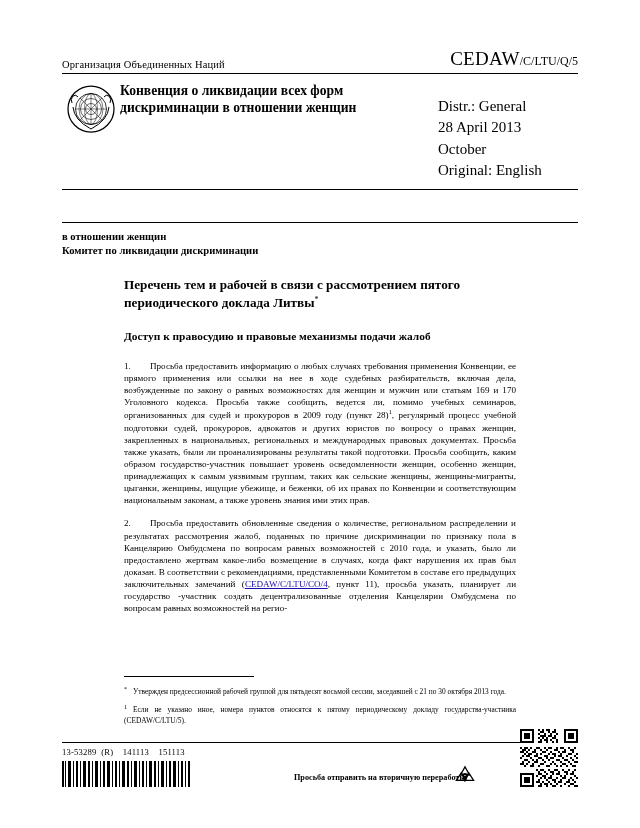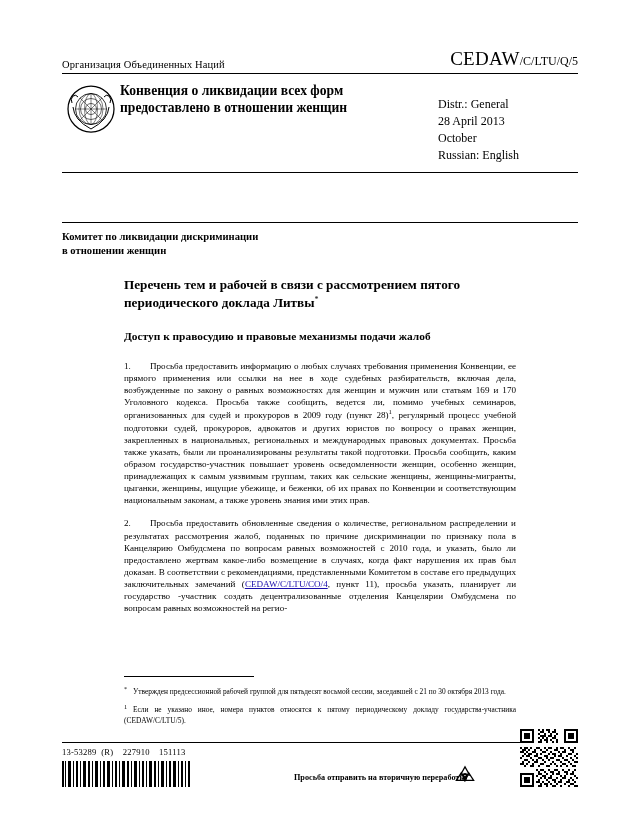--- a/index.html
+++ b/index.html
@@ -77,21 +77,21 @@
     font-family: "Liberation Serif", serif;
     font-weight: bold;
     font-size: 13.6px;
     line-height: 1.28;
     padding-top: 2px;
     padding-right: 8px;
   }
   .distr {
     flex: 0 0 140px;
     font-family: "Liberation Serif", serif;
-    font-size: 12px;
+    font-size: 15px;
     line-height: 1.42;
     padding-top: 16px;
   }
 
   
   .committee {
     position: absolute;
     left: 62px;
     top: 230px;
     width: 516px;
@@ -250,54 +250,54 @@
           <line x1="19" y1="50" x2="81" y2="50" stroke="#000" stroke-width="1"></line>
           <line x1="28" y1="28" x2="72" y2="72" stroke="#000" stroke-width="1"></line>
           <line x1="72" y1="28" x2="28" y2="72" stroke="#000" stroke-width="1"></line>
           <ellipse cx="50" cy="50" rx="13" ry="31" fill="none" stroke="#000" stroke-width="1"></ellipse>
           <ellipse cx="50" cy="50" rx="24" ry="31" fill="none" stroke="#000" stroke-width="1"></ellipse>
           <path d="M12 38 Q 8 30 14 24 Q 20 20 24 26" fill="none" stroke="#000" stroke-width="2"></path>
           <path d="M88 38 Q 92 30 86 24 Q 80 20 76 26" fill="none" stroke="#000" stroke-width="2"></path>
           <path d="M14 46 Q 16 72 50 90 Q 84 72 86 46" fill="none" stroke="#000" stroke-width="2"></path>
         </svg>
       </div>
-      <div class="conv-title">Конвенция о ликвидации всех форм предоставлено в отношении женщин</div>
+      <div class="conv-title">Конвенция о ликвидации всех форм дискриминации в отношении женщин</div>
       <div class="distr">
         <div>Distr.: General</div>
         <div>28 April 2013</div>
         <div>October</div>
-        <div>Russian: English</div>
+        <div>Original: English</div>
       </div>
     </div>
   </div>
 
   <div class="rule-committee"></div>
   <div class="committee">
+    <div>в отношении женщин</div>
     <div>Комитет по ликвидации дискриминации</div>
-    <div>в отношении женщин</div>
   </div>
 
   <div class="body">
     <h1 class="doc-title"><span>Перечень тем и рабочей в связи с рассмотрением пятого периодического доклада Литвы</span><sup>*</sup></h1>
     <h2 class="section-title">Доступ к правосудию и правовые механизмы подачи жалоб</h2>
 
     <p class="para"><span class="num">1.</span><span>Просьба предоставить информацию о любых случаях требования применения Конвенции, ее прямого применения или ссылки на нее в ходе судебных разбирательств, включая дела, возбужденные по закону о равных возможностях для женщин и мужчин или статьям 169 и 170 Уголовного кодекса. Просьба также сообщить, ведется ли, помимо учебных семинаров, организованных для судей и прокуроров в 2009 году (пункт 28)</span><sup class="fn">1</sup><span>, регулярный процесс учебной подготовки судей, прокуроров, адвокатов и других юристов по вопросу о правах женщин, закрепленных в национальных, региональных и международных правовых документах. Просьба также указать, были ли проанализированы результаты такой подготовки. Просьба сообщить, каким образом государство-участник повышает уровень осведомленности женщин, особенно женщин, принадлежащих к самым уязвимым группам, таких как сельские женщины, женщины-мигранты, цыганки, женщины, ищущие убежище, и беженки, об их правах по Конвенции и соответствующим национальным законам, а также уровень знания ими этих прав.</span></p>
 
     <p class="para"><span class="num">2.</span><span>Просьба предоставить обновленные сведения о количестве, региональном распределении и результатах рассмотрения жалоб, поданных по причине дискриминации по признаку пола в Канцелярию Омбудсмена по вопросам равных возможностей с 2010 года, и указать, было ли предоставлено жертвам какое-либо возмещение в случаях, когда факт нарушения их прав был доказан. В соответствии с рекомендациями, представленными Комитетом в составе его предыдущих заключительных замечаний (</span><a href="#" class="link">CEDAW/C/LTU/CO/4</a><span>, пункт 11), просьба указать, планирует ли государство -участник создать децентрализованные отделения Канцелярии Омбудсмена по вопросам равных возможностей на регио-</span></p>
   </div>
 
   <div class="footnote-rule"></div>
   <div class="footnotes">
     <p><sup class="fnmark">*</sup><span>Утвержден предсессионной рабочей группой для пятьдесят восьмой сессии, заседавшей с 21 по 30 октября 2013 года.</span></p>
     <p><sup class="fnmark">1</sup><span>Если не указано иное, номера пунктов относятся к пятому периодическому докладу государства-участника (CEDAW/C/LTU/5).</span></p>
   </div>
 
   <div class="footer">
     <div class="footer-row">
-      <div class="job-no">13-53289  (R)    227910    151113</div>
+      <div class="job-no">13-53289  (R)    141113    151113</div>
 
       <svg class="barcode" viewBox="0 0 128 26" preserveAspectRatio="none">
         <g fill="#000">
           <rect x="0" y="0" width="2" height="26"></rect>
             <rect x="3" y="0" width="1" height="26"></rect>
           <rect x="6" y="0" width="3" height="26"></rect>
             <rect x="11" y="0" width="1" height="26"></rect>
           <rect x="14" y="0" width="2" height="26"></rect>
             <rect x="18" y="0" width="1" height="26"></rect>
           <rect x="21" y="0" width="3" height="26"></rect>

